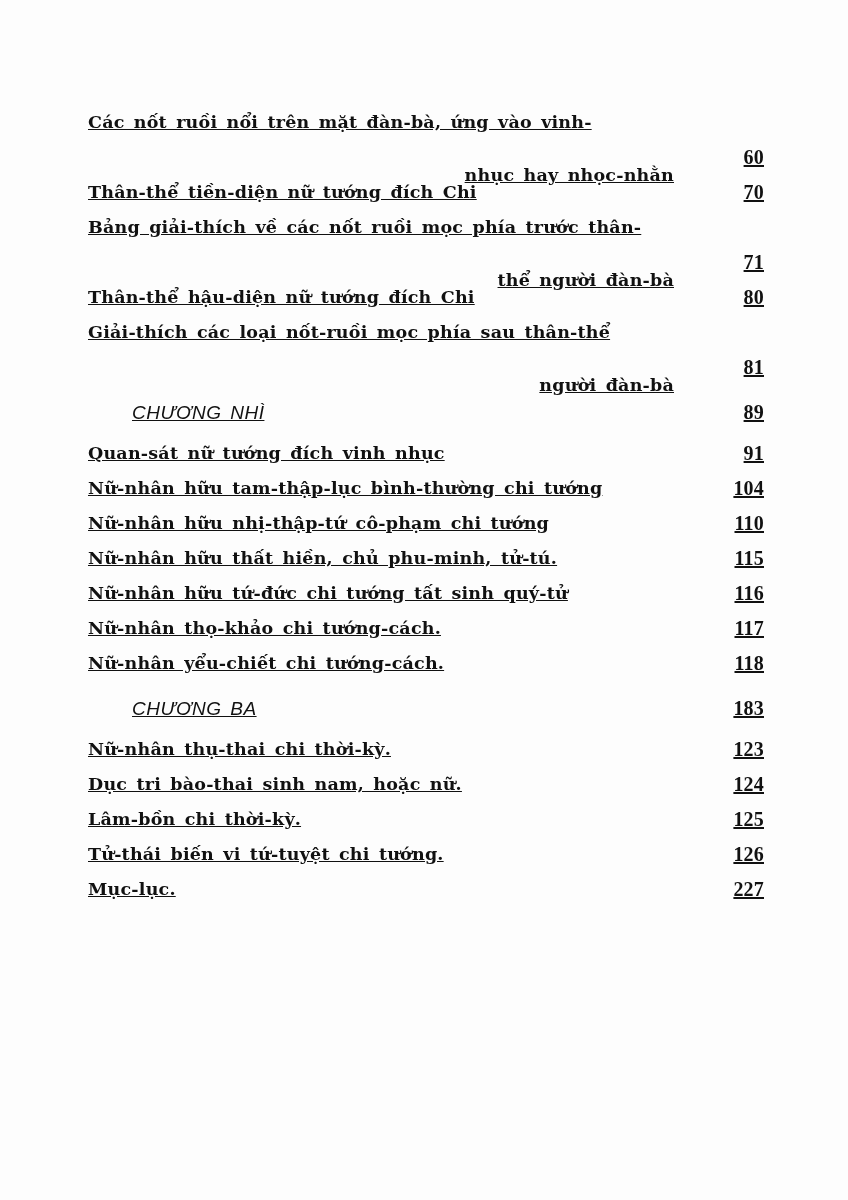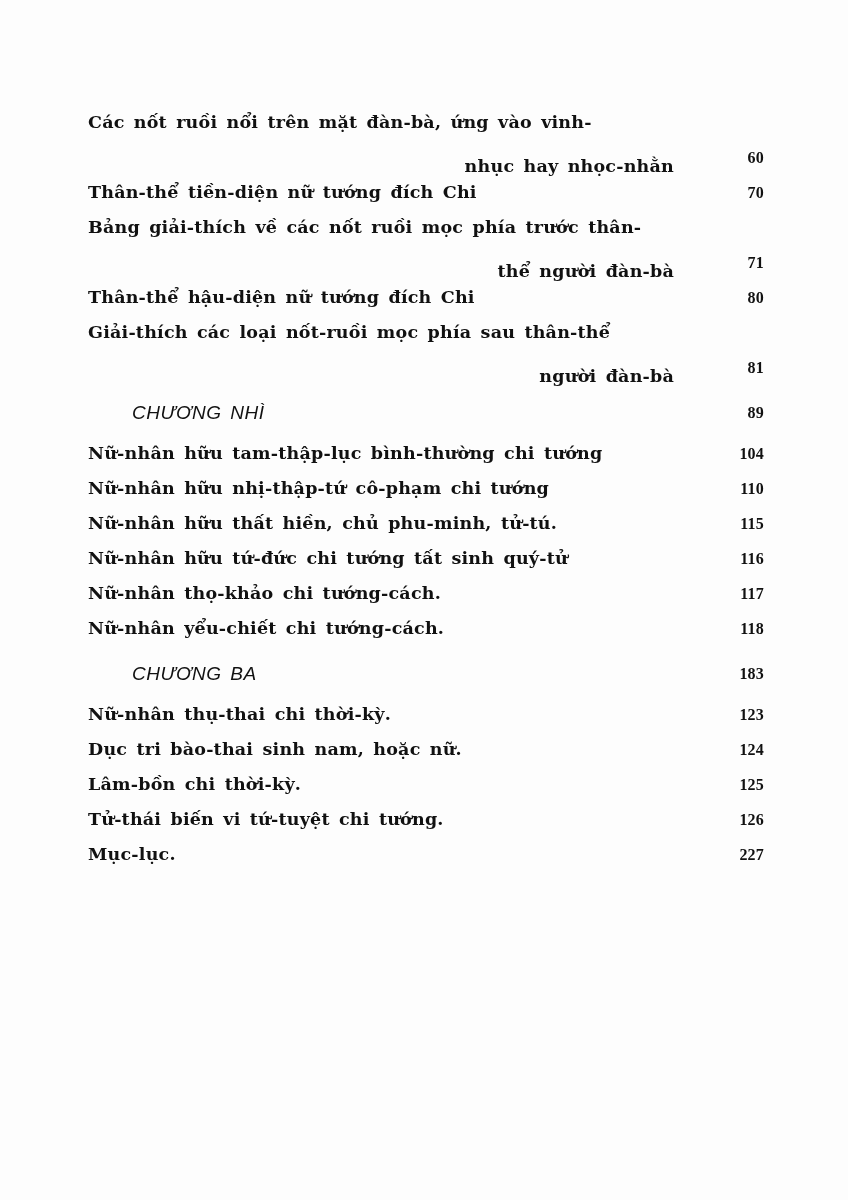--- a/index.html
+++ b/index.html
@@ -20,44 +20,45 @@
       left: 88px;
       top: 105px;
       width: 676px;
     }
     .entry {
       position: relative;
       display: block;
     }
     .line {
       display: flex;
-      align-items: center;
+      align-items: flex-start;
       height: 35px;
       line-height: 35px;
       font-size: 17.5px;
       font-weight: bold;
       letter-spacing: 0.2px;
       word-spacing: 3px;
       white-space: nowrap;
+      text-decoration: underline;
     }
     .line .text {
       flex: 1 1 auto;
       overflow: visible;
     }
     .line.cont .text {
       text-align: right;
       padding-right: 38px;
       margin-top: 18px;
     }
     .line .page {
       flex: 0 0 auto;
       width: 52px;
       text-align: right;
       font-family: "Liberation Serif", "DejaVu Serif", serif;
-      font-size: 16px;
+      font-size: 20px;
       font-weight: bold;
     }
     .line .page.empty { visibility: hidden; }
     .chapter {
       margin-top: 10px;
       margin-bottom: 6px;
     }
     .chapter .line .text {
       font-family: "Liberation Sans", "DejaVu Sans", sans-serif;
       font-style: italic;
@@ -119,20 +120,26 @@
       </div>
   </div>
 
   <div class="entry chapter">
     <div class="line">
         <span class="text">CHƯƠNG NHÌ</span>
         <span class="page">89</span>
       </div>
   </div>
 
+  <div class="entry">
+    <div class="line">
+        <span class="text">Quan-sát nữ tướng đích vinh nhục</span>
+        <span class="page">91</span>
+      </div>
+  </div>
 
 
   <div class="entry">
     <div class="line">
         <span class="text">Nữ-nhân hữu tam-thập-lục bình-thường chi tướng</span>
         <span class="page">104</span>
       </div>
   </div>
 
   <div class="entry">

